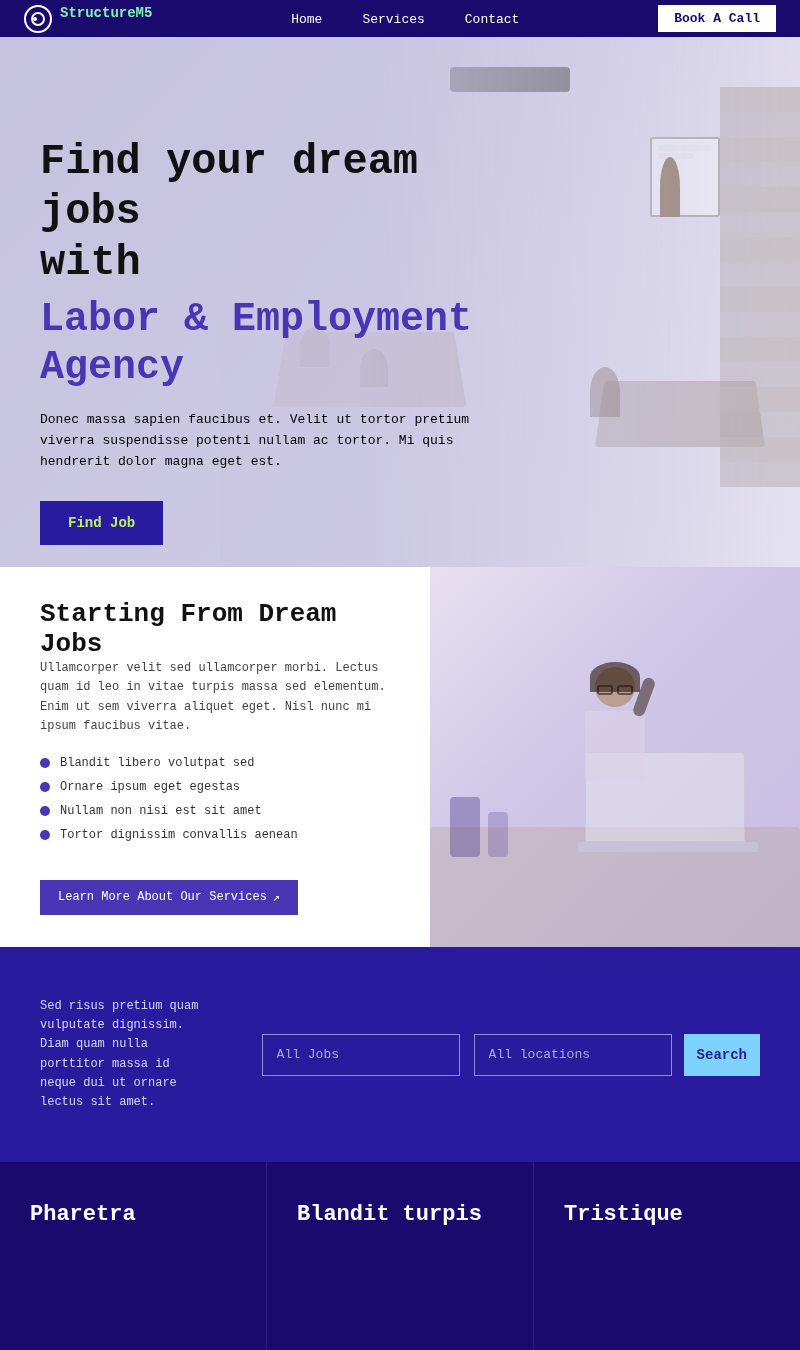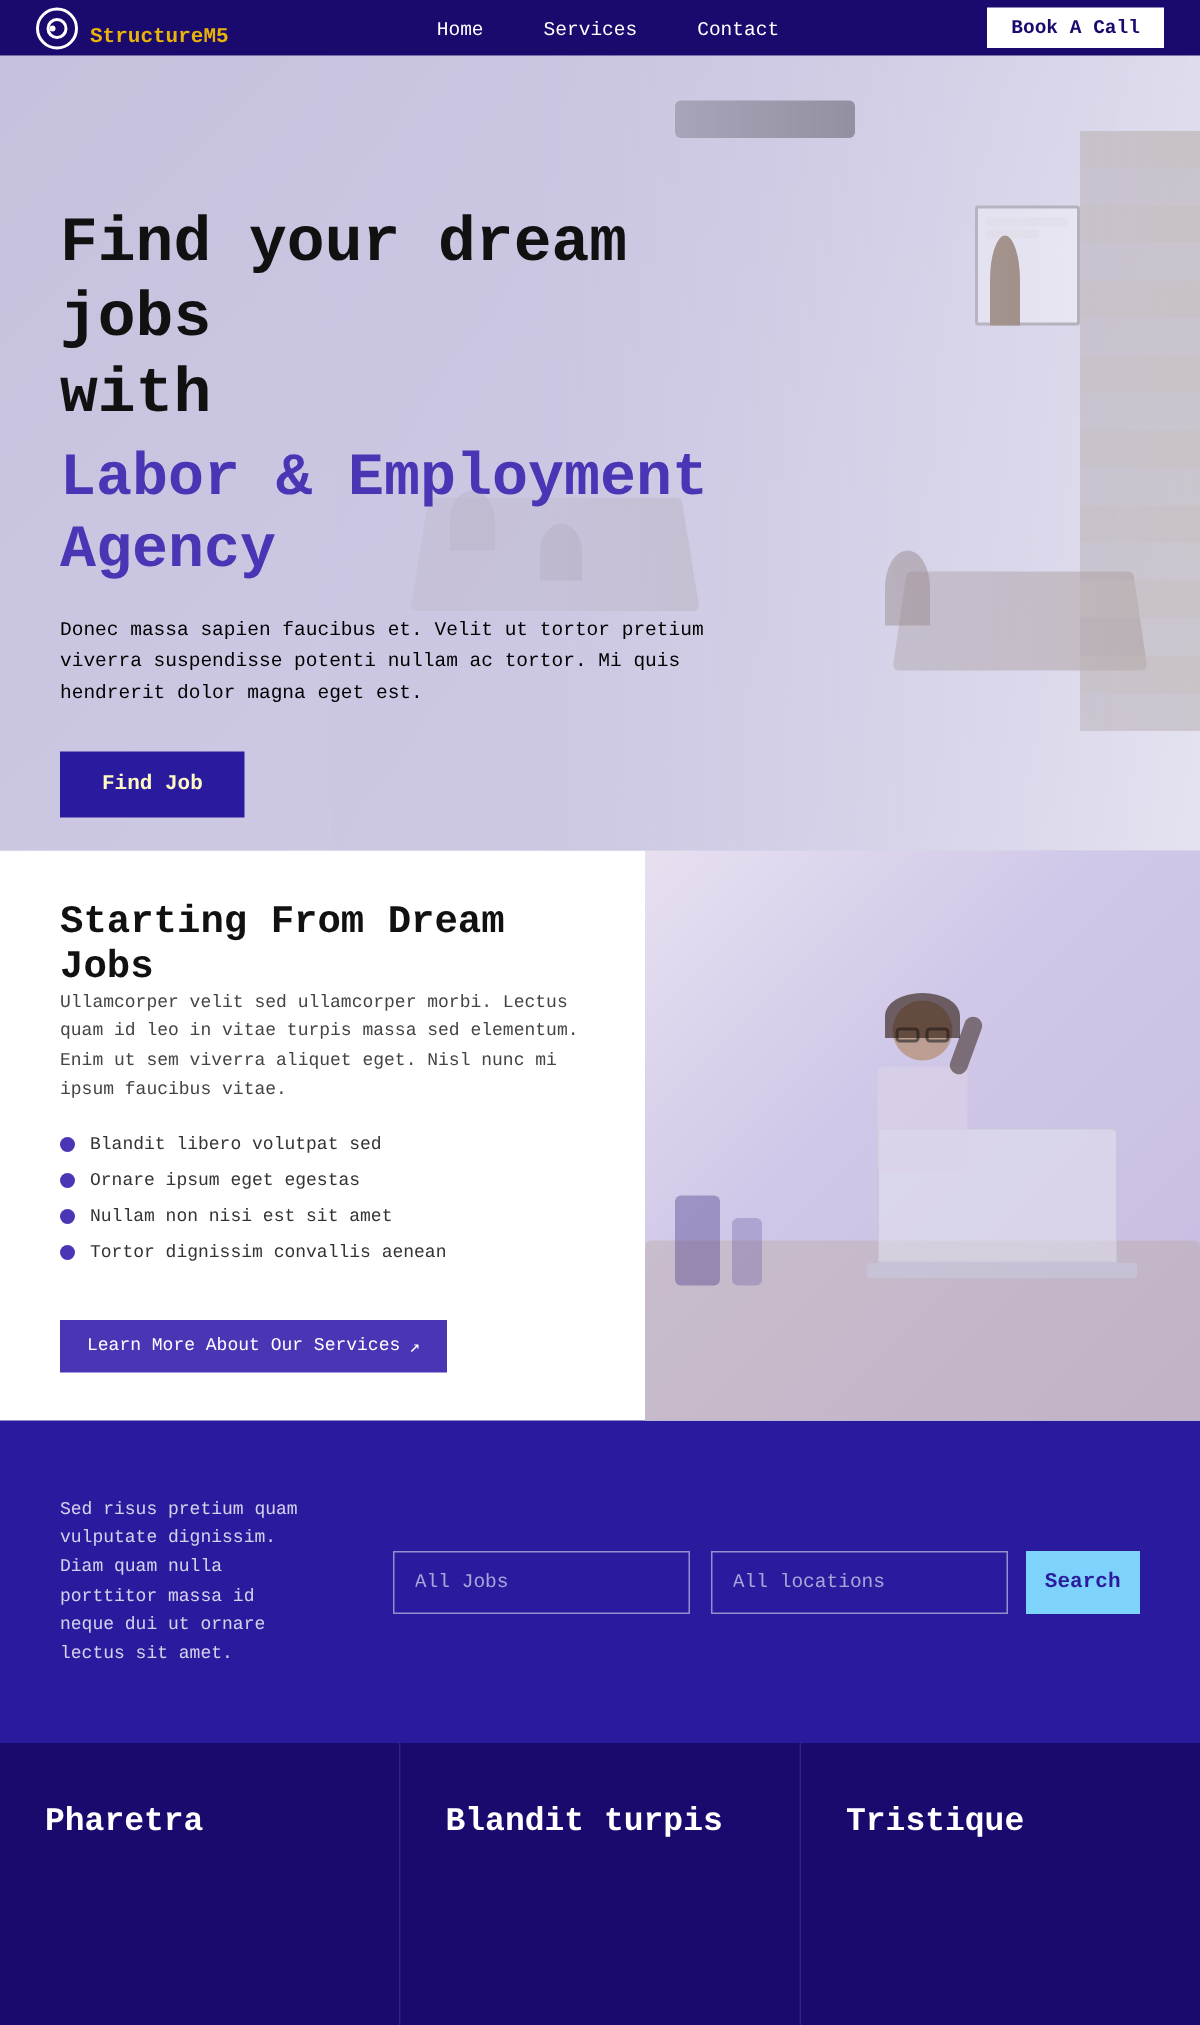--- a/index.html
+++ b/index.html
@@ -11,23 +11,23 @@
       align-items: center;
       justify-content: space-between;
       background: #1a0a6e;
       padding: 0 24px;
       height: 37px;
       position: relative;
       z-index: 10;
     }
     .nav-logo {
       display: flex;
-      align-items: flex-end;
+      align-items: flex-start;
       gap: 8px;
-      color: #eab308;
+      color: #86efac;
       font-weight: bold;
       font-size: 14px;
     }
     .logo-icon {
       width: 28px;
       height: 28px;
       border: 2px solid white;
       border-radius: 50%;
       display: flex;
       align-items: center;
@@ -172,21 +172,21 @@
     }
     .hero-desc {
       font-size: 13px;
       color: #000000;
       line-height: 1.6;
       margin: 18px 0 28px 0;
       max-width: 440px;
     }
     .find-job-btn {
       background: #2a1a9e;
-      color: #fef9c3;
+      color: #bef264;
       border: none;
       padding: 14px 28px;
       font-size: 14px;
       cursor: pointer;
       font-family: 'Courier New', Courier, monospace;
       font-weight: bold;
     }
 
     
     .about-section {

